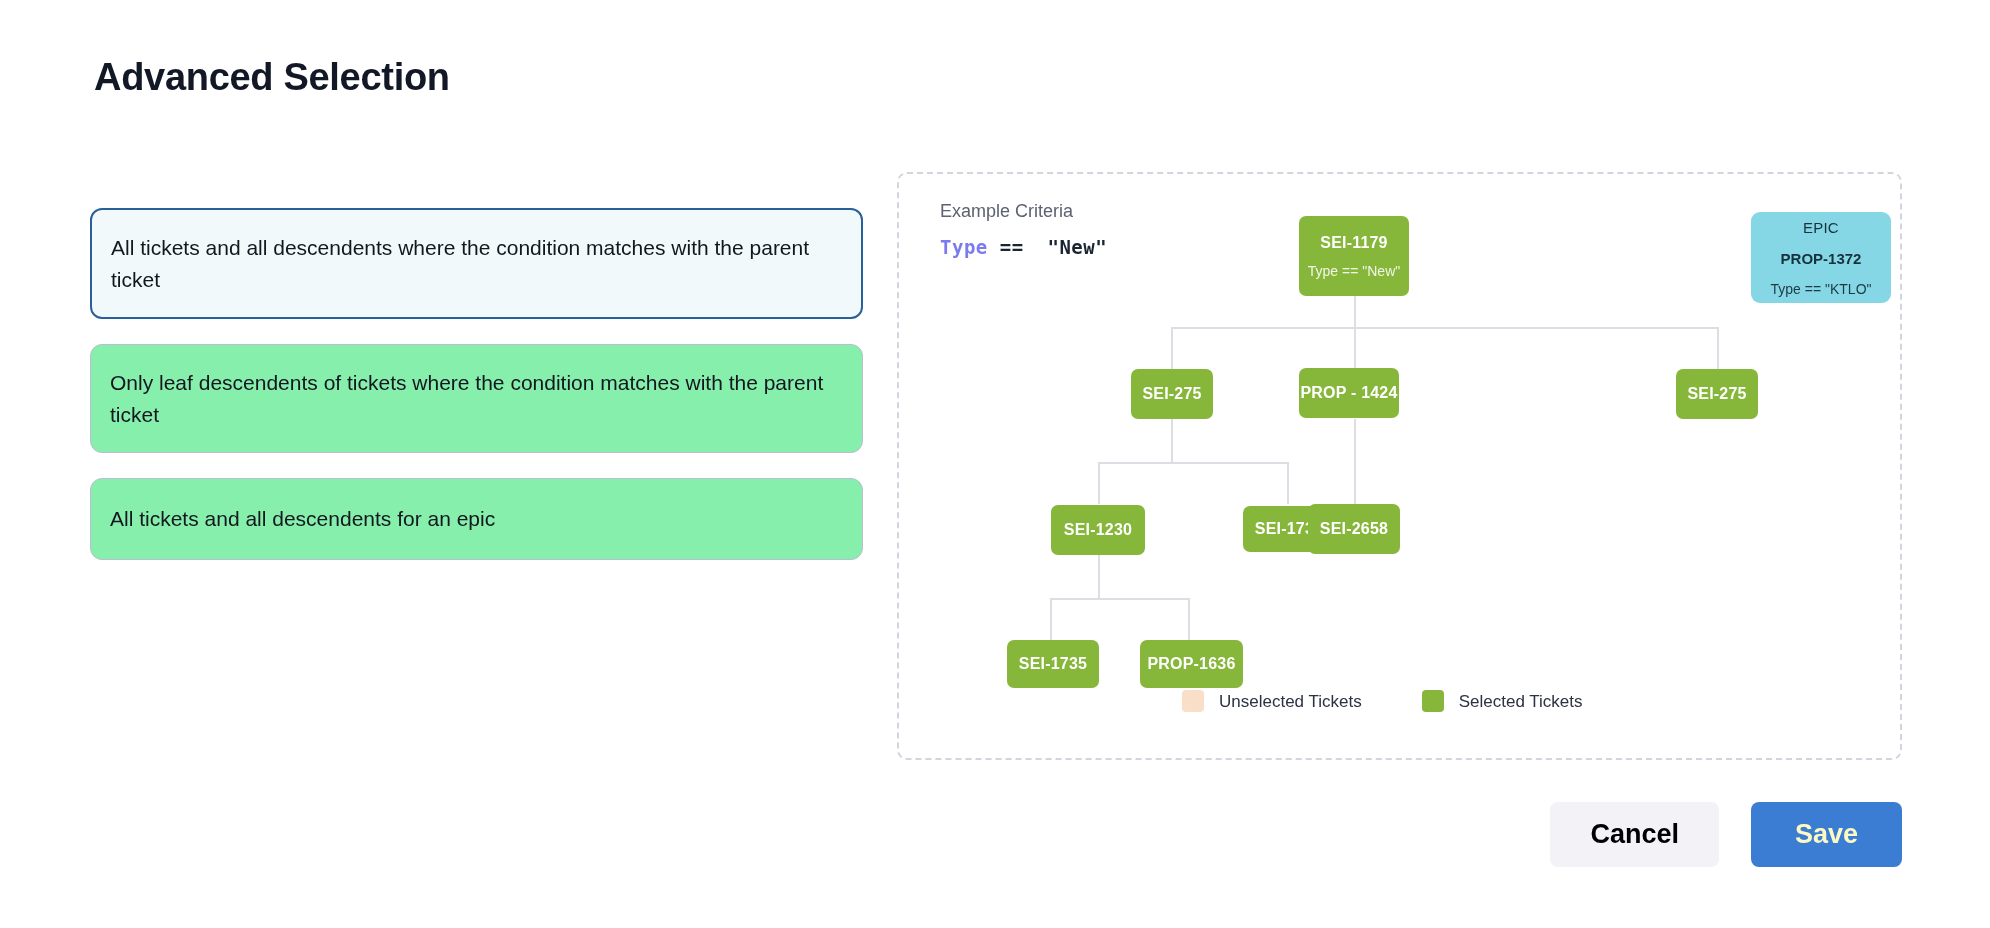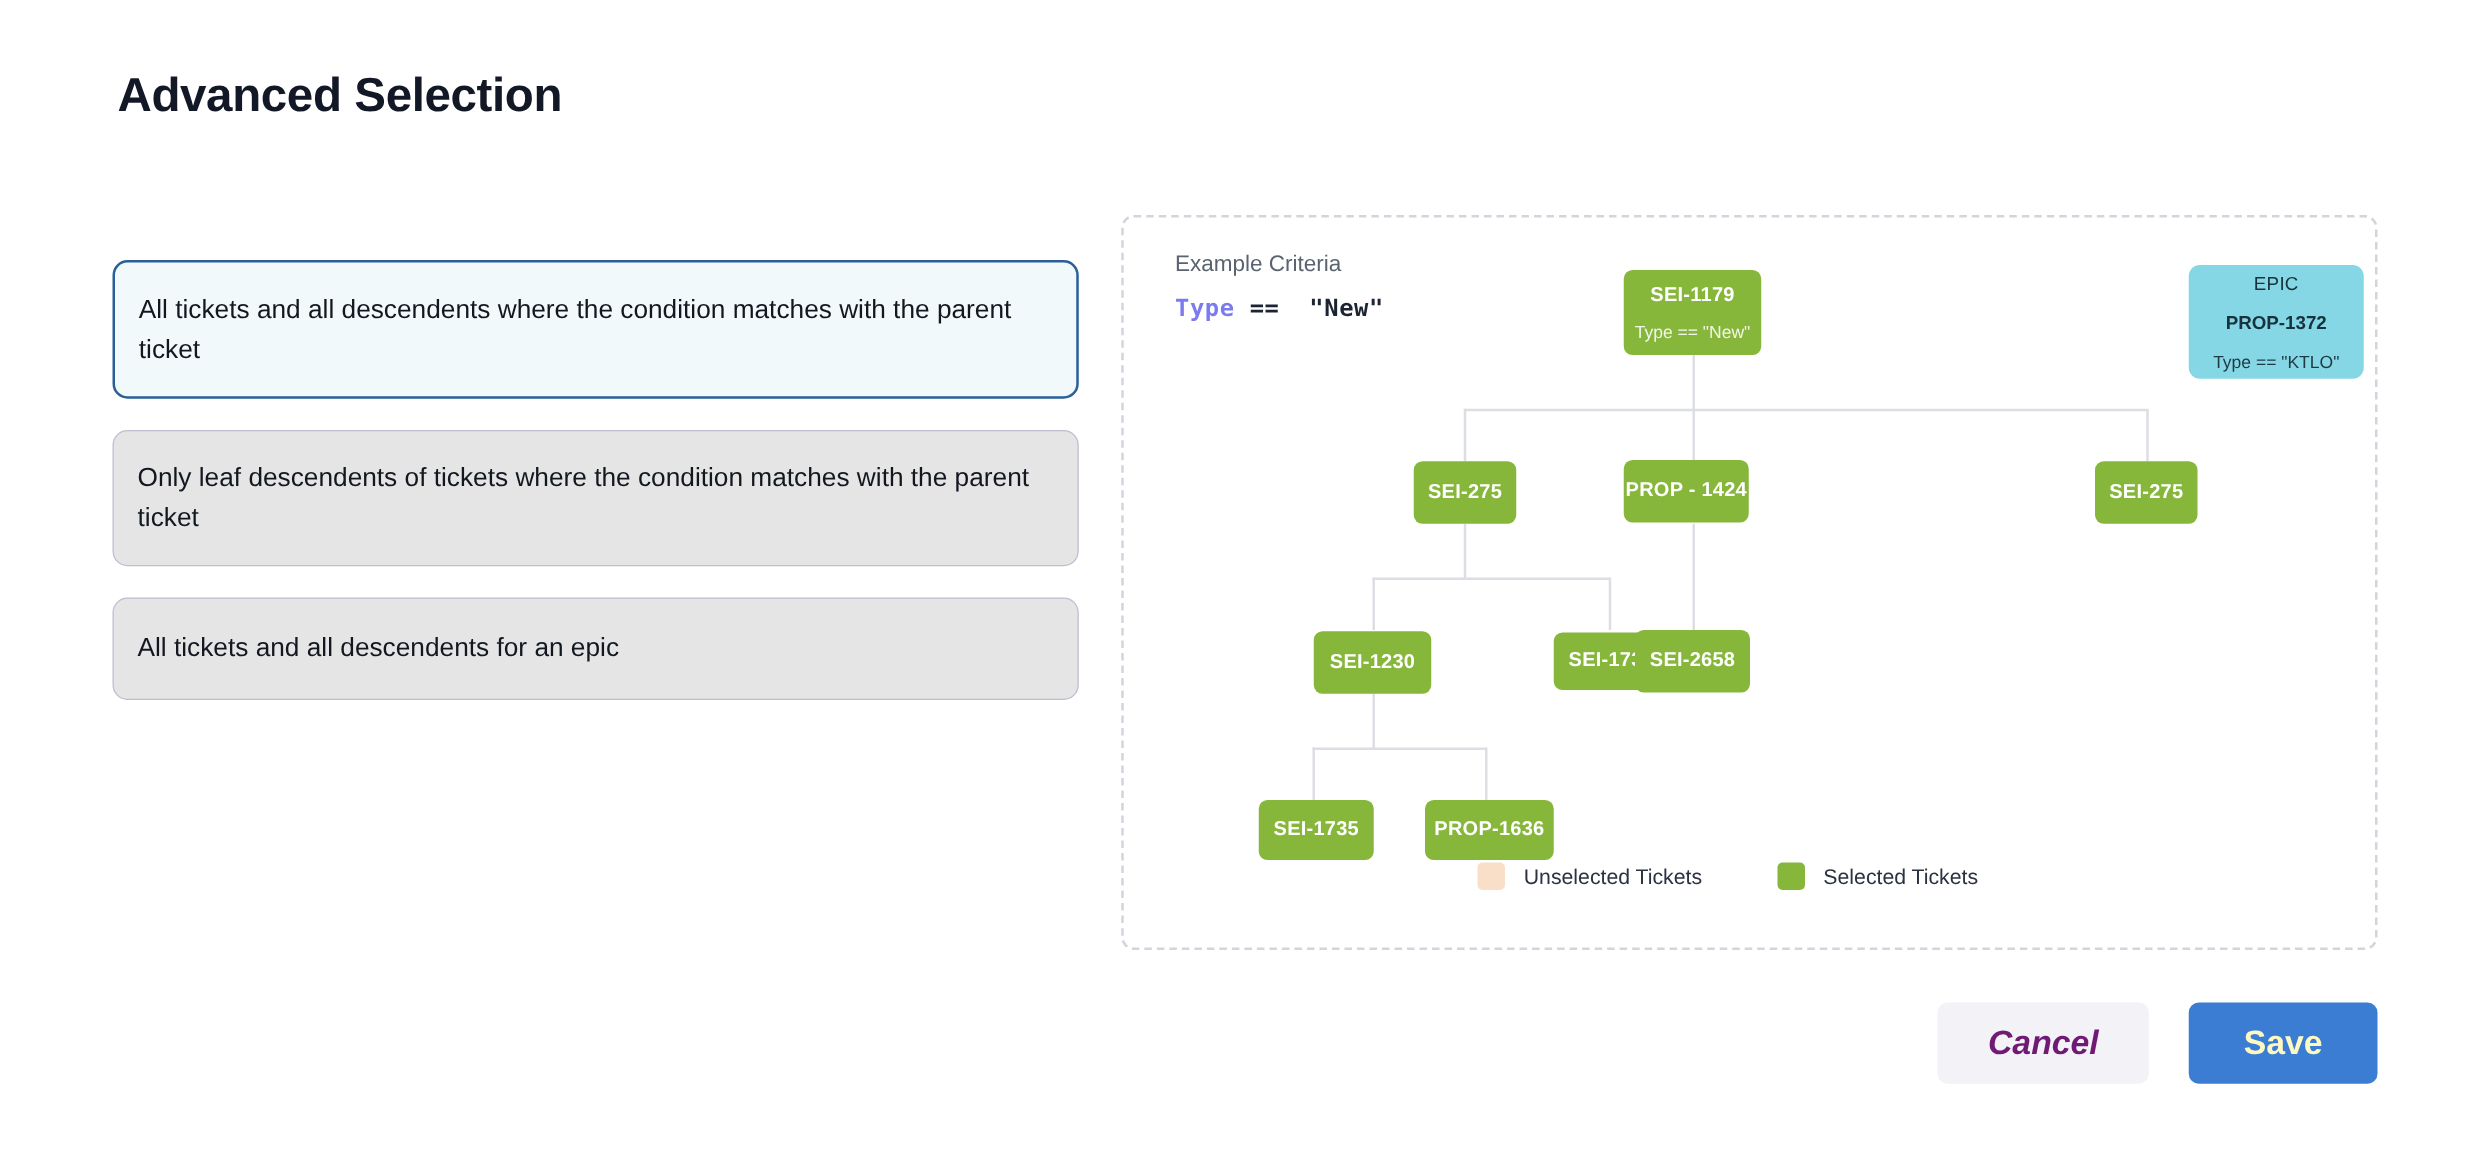--- a/index.html
+++ b/index.html
@@ -17,21 +17,21 @@
     font-size: 38px; font-weight: 700; color: #121826;
     letter-spacing: -0.3px;
   }
 
   
   .options { position: absolute; left: 90px; top: 208px; width: 773px; }
   .option-card {
     width: 773px;
     border: 1.5px solid #bcbdd0;
     border-radius: 12px;
-    background: #e5e5e5;
+    background: #86efac;
     padding: 22px 20px 22px 19px;
     margin-bottom: 25px;
     font-size: 21px;
     line-height: 1.5;
     color: #13171f;
     cursor: pointer;
   }
   .option-card.selected {
     border: 2.5px solid #2a6099;
     background: #f2f9fb;
@@ -98,21 +98,21 @@
   .legend-text { font-size: 17px; color: #2b3240; font-weight: 500; }
 
   
   .footer { position: absolute; right: 88px; top: 802px; display: flex; align-items: center; gap: 32px; }
   .btn {
     border: none; border-radius: 8px;
     font-family: "Liberation Sans", sans-serif;
     font-size: 27px; font-weight: 700;
     cursor: pointer;
   }
-  .btn-cancel { background: #f2f2f7; color: #701a75; padding: 17px 40px; font-style: italic; }
+  .btn-cancel { background: #f2f2f7; color: #000000; padding: 17px 40px; }
   .btn-save { background: #3b7dd2; color: #fef9c3; padding: 17px 44px; }
 </style>
 </head>
 <body>
 
 <div class="page">
 
   <h1 class="page-title">Advanced Selection</h1>
 
   <div class="options">
@@ -149,21 +149,21 @@
     <div class="conn h" style="left:151px; top:424px; width:139px;"></div>
     <div class="conn v" style="left:151px; top:424px; height:42px;"></div>
     <div class="conn v" style="left:289px; top:424px; height:42px;"></div>
 
     <div class="node epic" style="left:852px; top:38px; width:140px; height:91px;">
       <div class="nid">EPIC</div>
       <div class="nline">PROP-1372</div>
       <div class="ncond">Type == "KTLO"</div>
     </div>
 
-    <div class="node" style="left:400px; top:42px; width:110px; height:68px;">
+    <div class="node" style="left:400px; top:42px; width:110px; height:80px;">
       <div class="nid">SEI-1179</div>
       <div class="ncond">Type == "New"</div>
     </div>
 
     <div class="node" style="left:232px; top:195px; width:82px; height:50px;">
       <div class="nid">SEI-275</div>
     </div>
     <div class="node" style="left:400px; top:194px; width:100px; height:50px;">
       <div class="nid">PROP - 1424</div>
     </div>

